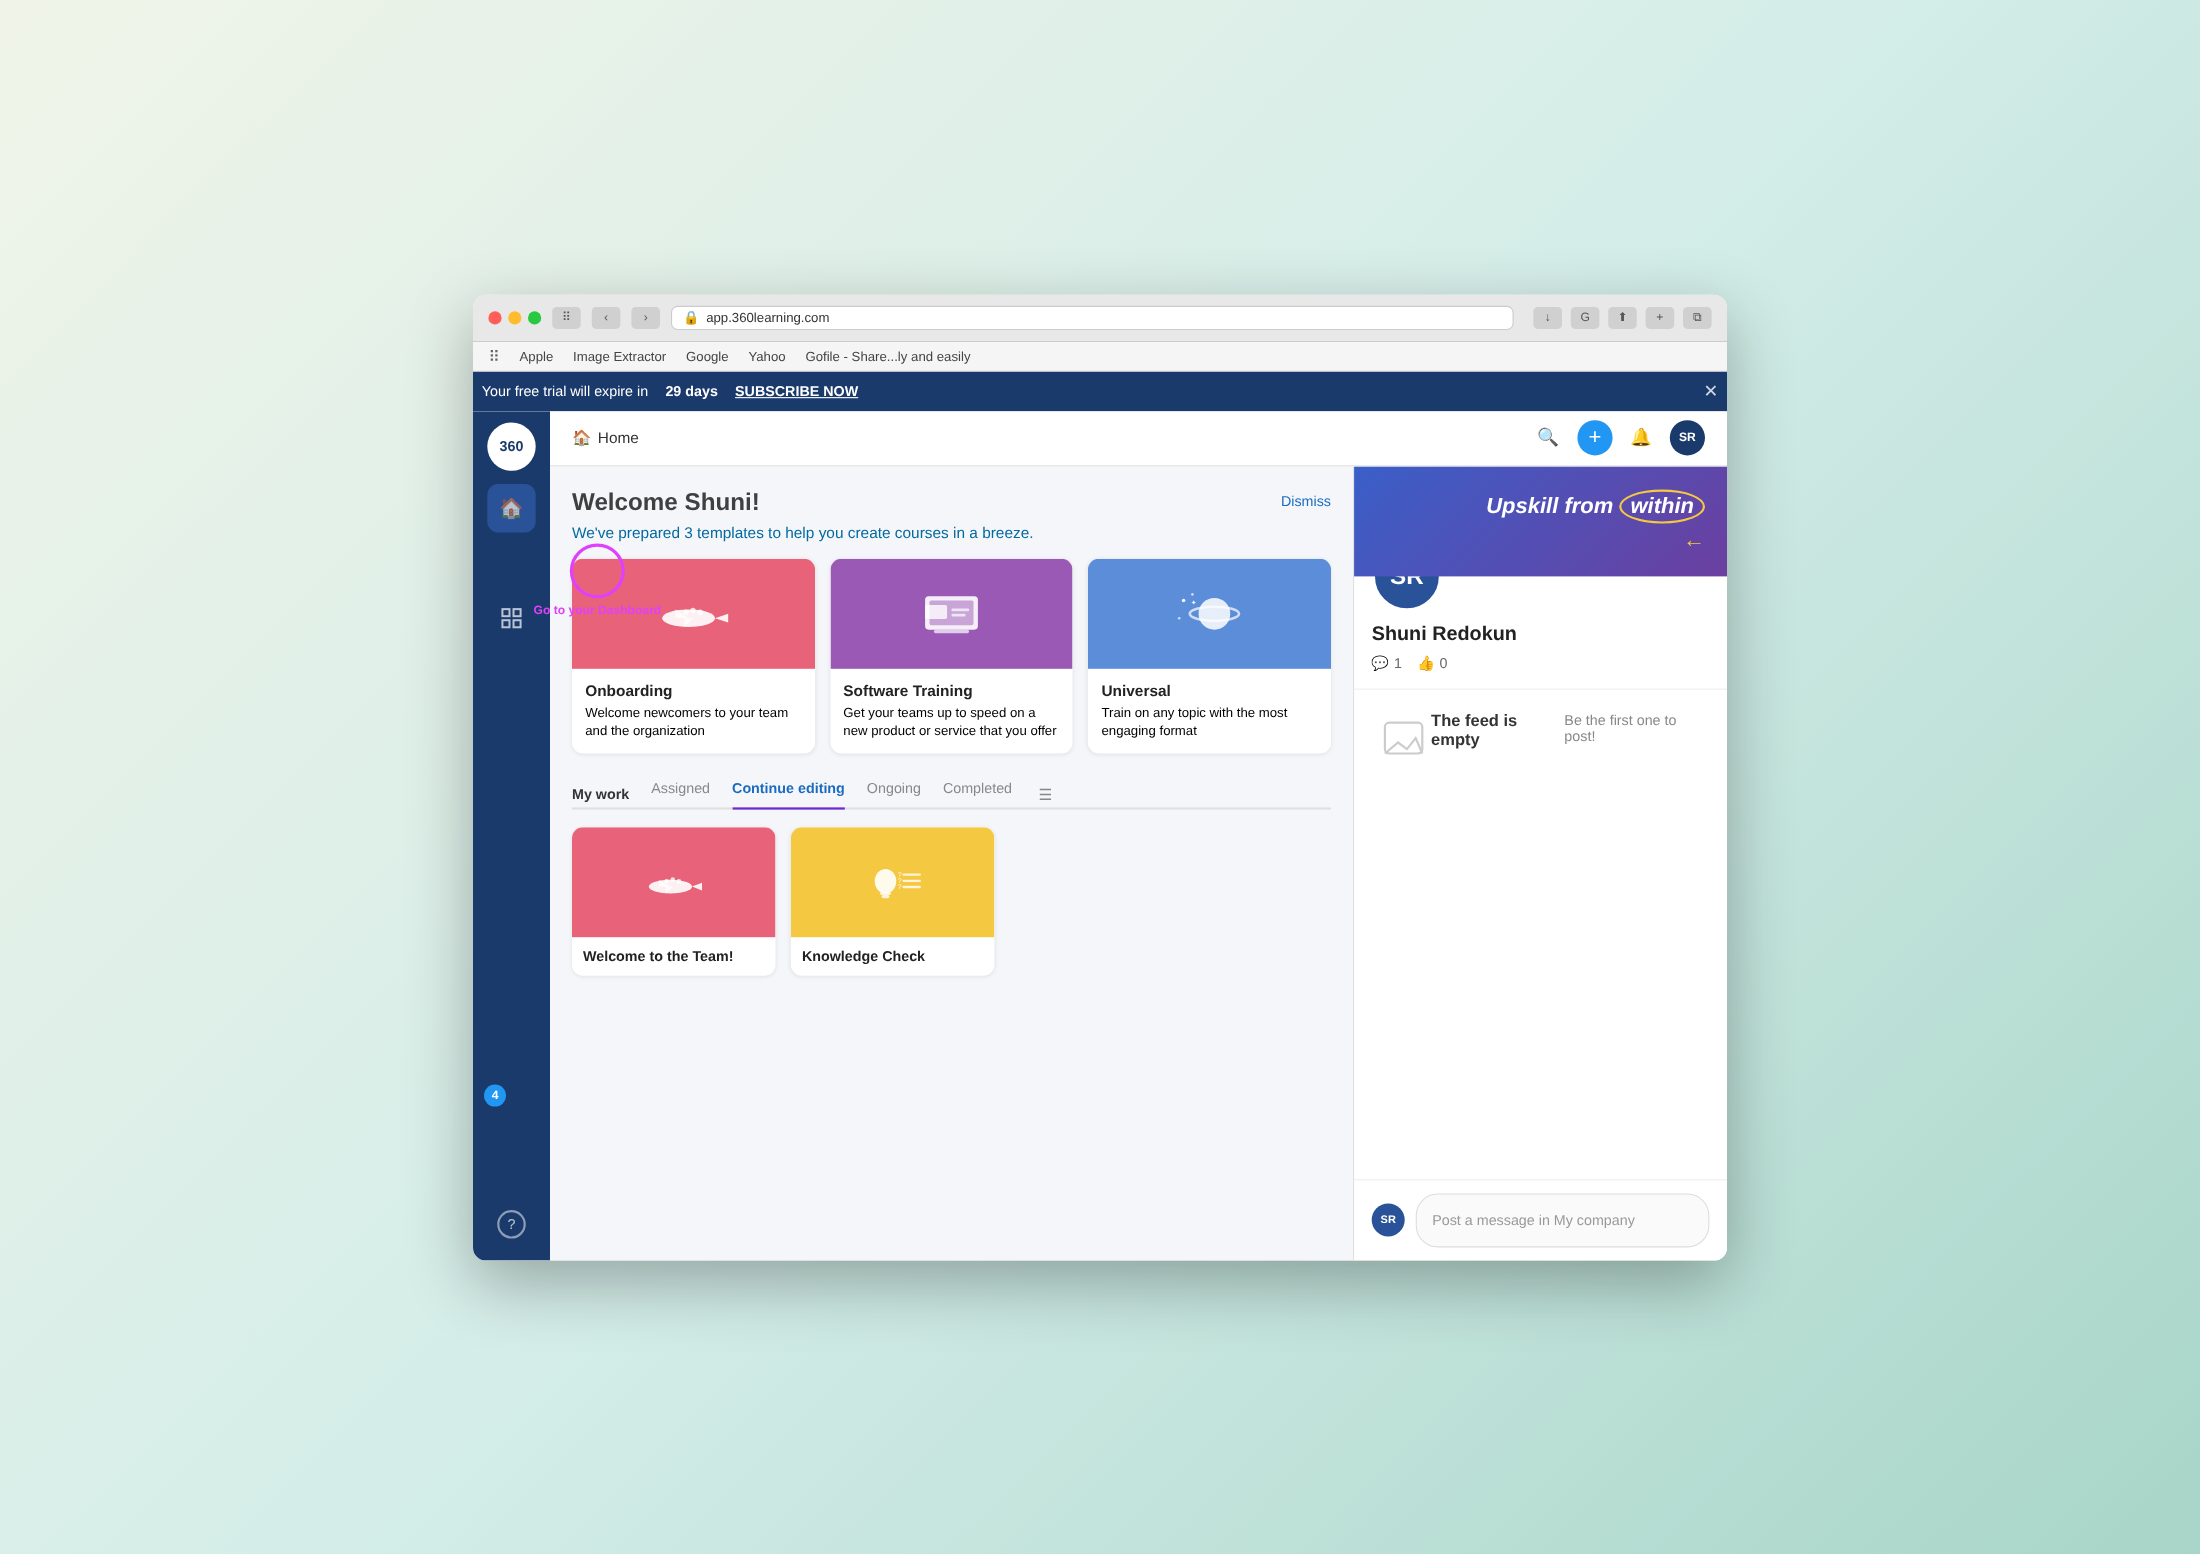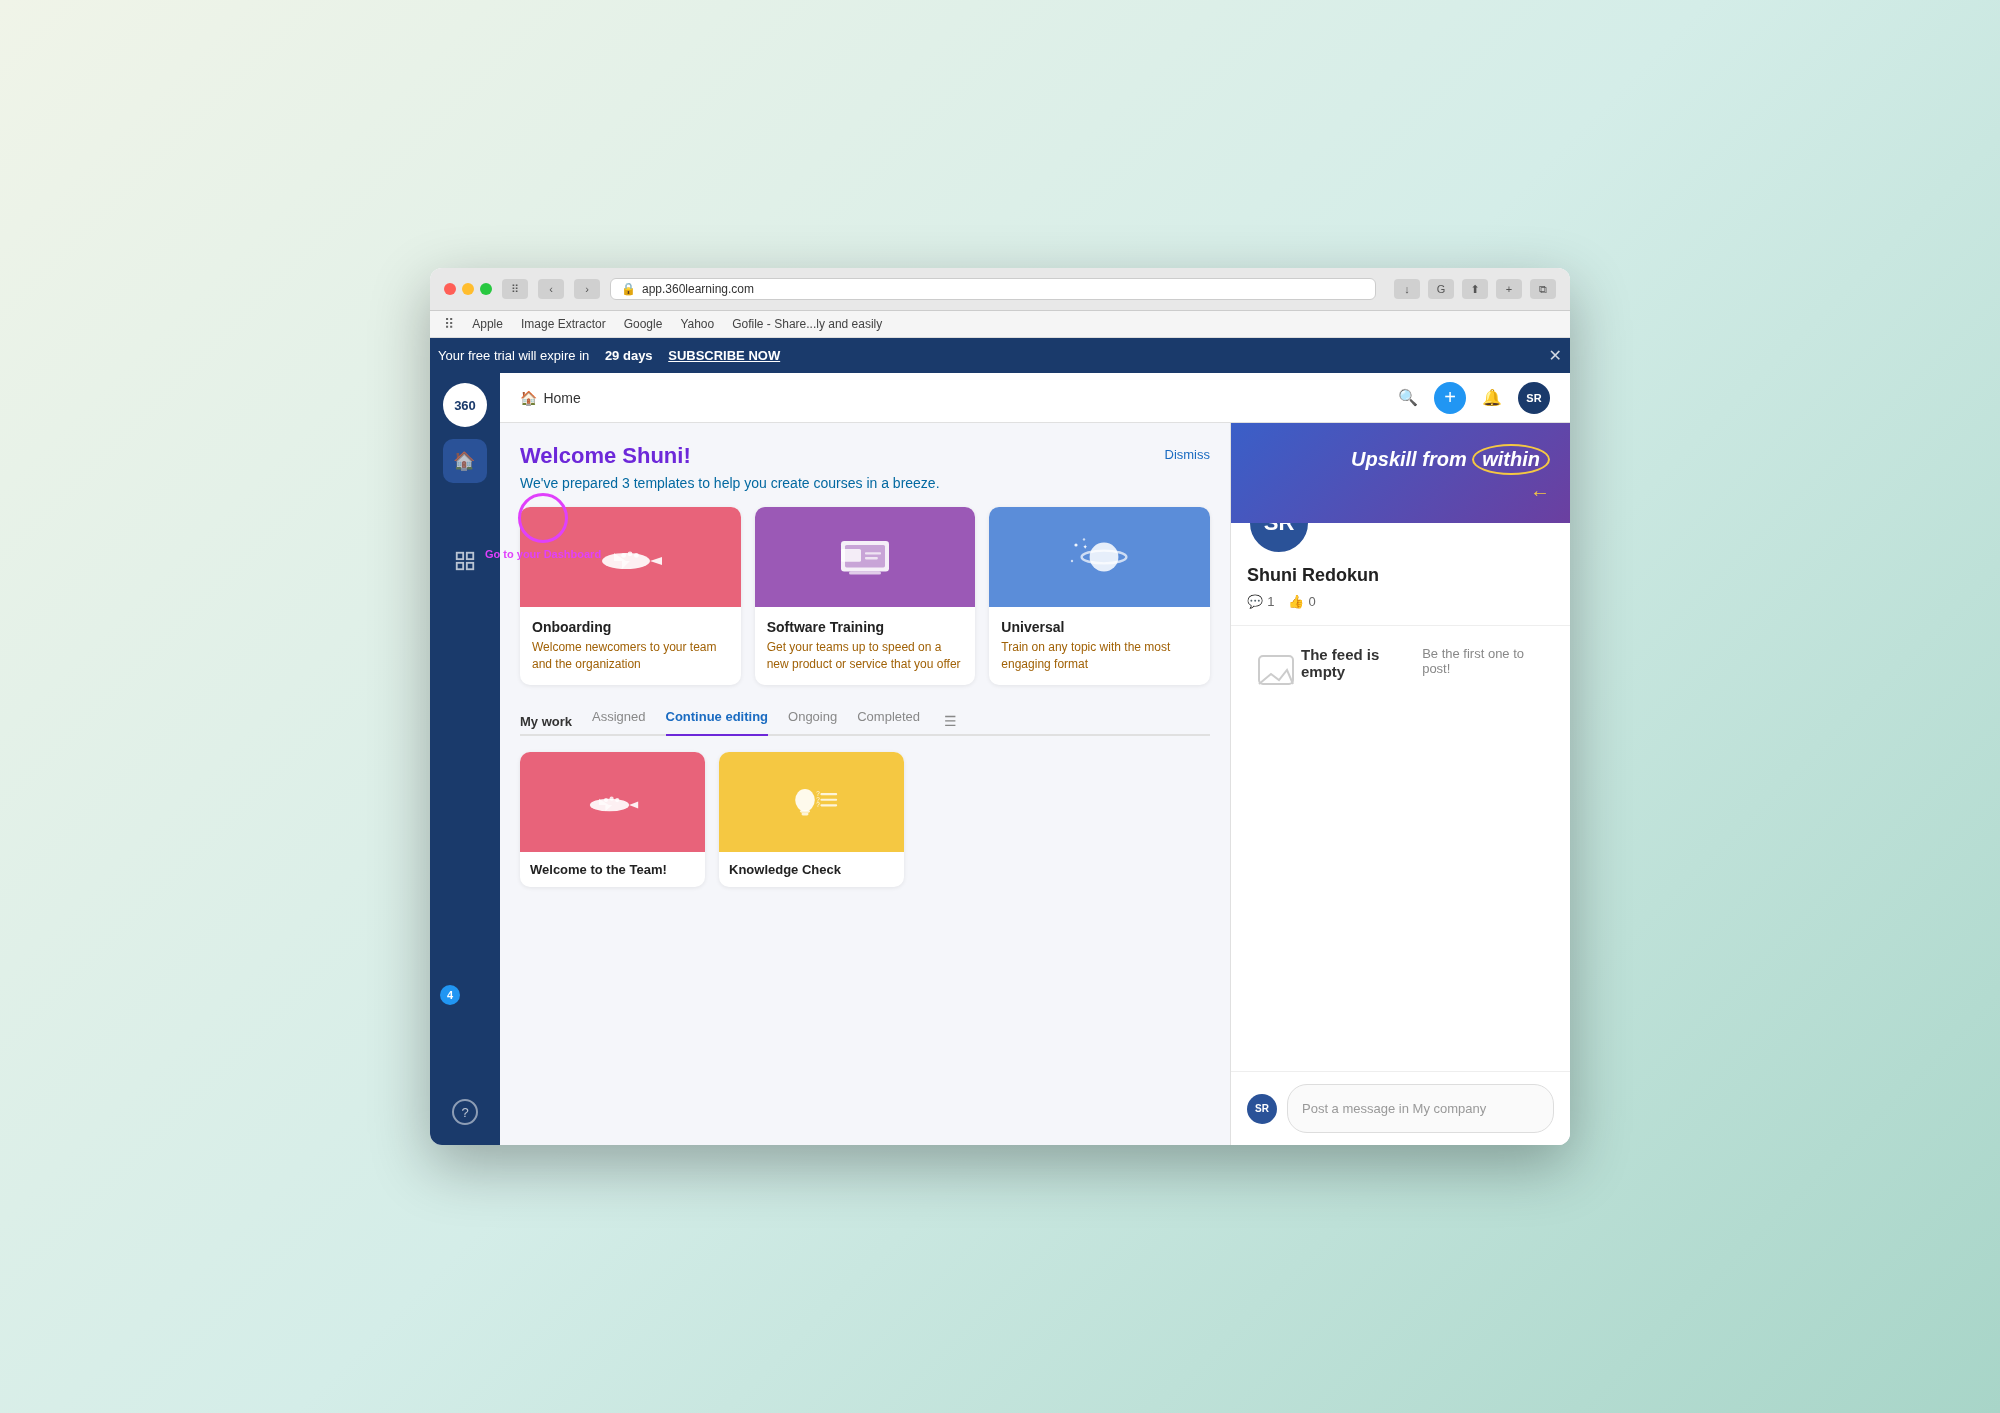--- a/index.html
+++ b/index.html
@@ -232,21 +232,21 @@
       flex: 1;
       overflow-y: auto;
       padding: 20px;
     }
 
     .welcome-header {
       display: flex; align-items: flex-start; justify-content: space-between;
       margin-bottom: 16px;
     }
     .welcome-title {
-      font-size: 22px; font-weight: 700; color: #6d28d9; margin-bottom: 6px;
+      font-size: 22px; font-weight: 700; color: #404040; margin-bottom: 6px;
     }
     .welcome-subtitle {
       font-size: 14px; color: #0369a1;
     }
     .dismiss-btn {
       font-size: 13px; color: #1a6bc1; cursor: pointer; text-decoration: none;
       margin-top: 4px;
     }
 
     
@@ -265,21 +265,21 @@
       width: 100%; height: 100px;
       display: flex; align-items: center; justify-content: center;
       font-size: 36px;
     }
     .card-image.onboarding { background: #e8637a; }
     .card-image.software { background: #9b59b6; }
     .card-image.universal { background: #5b8dd9; }
 
     .card-content { padding: 12px; }
     .card-title { font-size: 14px; font-weight: 600; color: #222; margin-bottom: 4px; }
-    .card-desc { font-size: 12px; color: #a16207; line-height: 1.4; }
+    .card-desc { font-size: 12px; color: #000000; line-height: 1.4; }
 
     
     .tabs-section { margin-bottom: 16px; }
     .tabs-header {
       display: flex; align-items: center; gap: 20px;
       border-bottom: 2px solid #e0e0e0;
       padding-bottom: 0;
     }
     .tab-label {
       font-size: 13px; font-weight: 500; color: #888;

